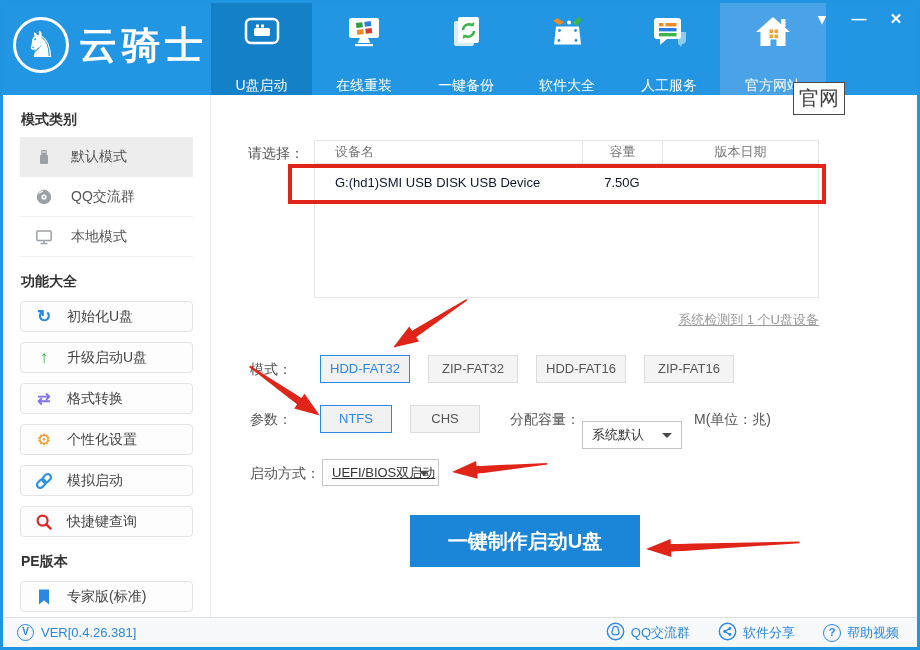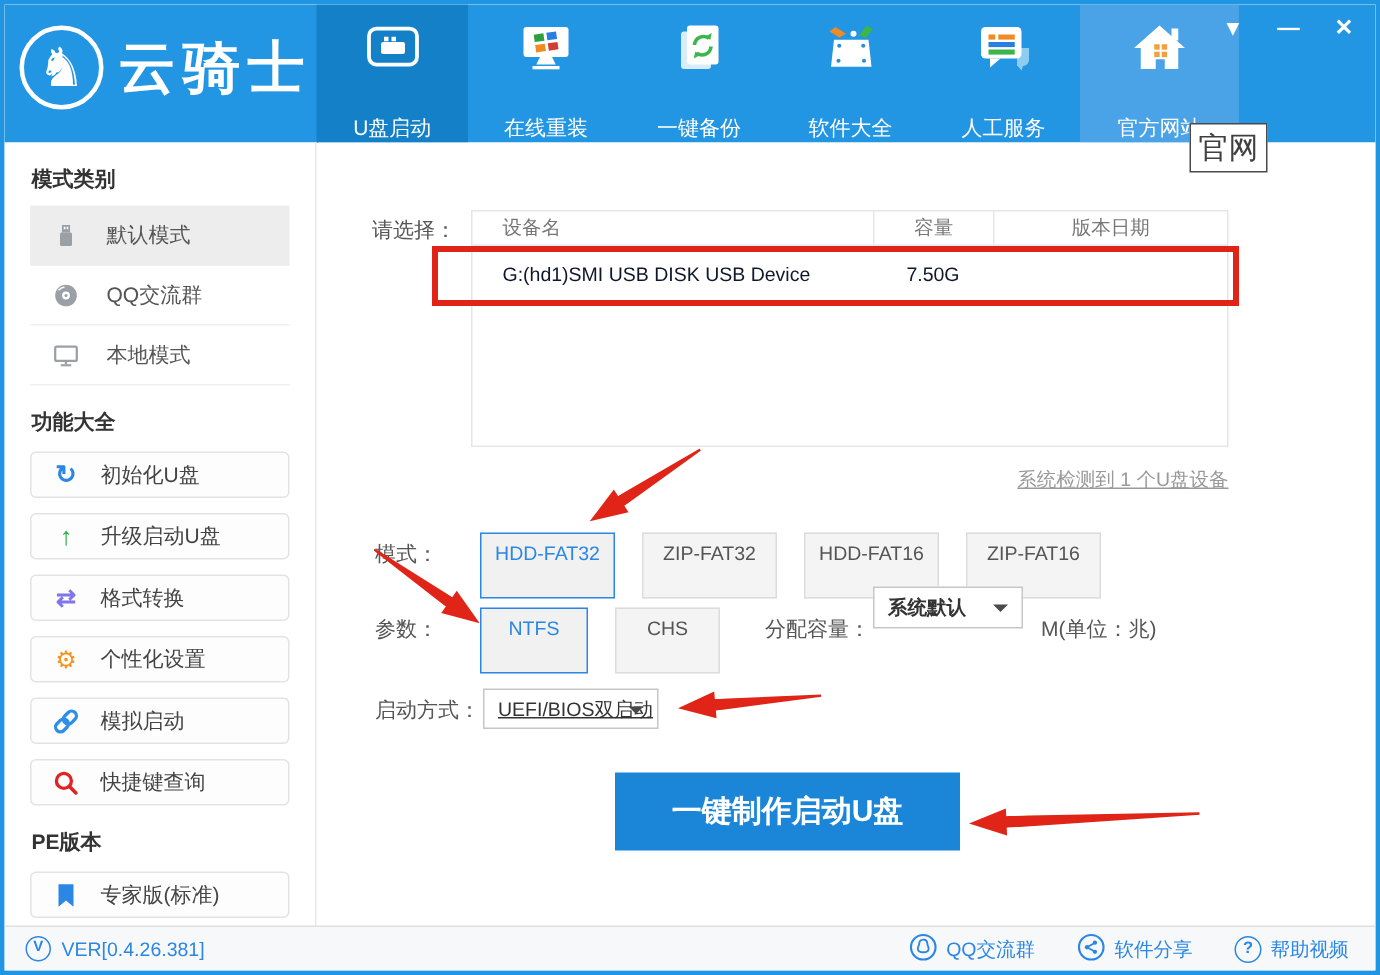--- a/index.html
+++ b/index.html
@@ -59,21 +59,21 @@
   .dev-head { display:flex; height:23px; line-height:22px; color:#777; border-bottom:1px solid #e6e6e6; }
   .dev-head .c { border-left:1px solid #e6e6e6; text-align:center; }
   .dev-head .c1 { border-left:none; text-align:left; padding-left:20px; }
   .dev-row { display:flex; height:38px; line-height:38px; color:#0f172a; cursor:pointer; }
   .c1 { width:267px; padding-left:20px; }
   .c2 { width:80px; text-align:center; }
   .c3 { width:156px; text-align:center; }
   .detect { position:absolute; top:216px; left:102px; width:505px; text-align:right;
             font-size:13px; color:#999;text-decoration:underline; }
 
-  .opt-btn { position:absolute; height:44px; width:90px; background:#f4f4f4; border:1px solid #dcdcdc;
+  .opt-btn { position:absolute; height:28px; width:90px; background:#f4f4f4; border:1px solid #dcdcdc;
              color:#555; font-size:13px; text-align:center; line-height:26px; cursor:pointer; }
   .opt-btn.sel { border:1px solid #2b87e3; color:#2b87e3; background:#f1f1f1; }
 
   .dropdown { position:absolute; background:#fff; border:1px solid #c6c6c6; font-size:13px; color:#333;
               display:flex; align-items:center; padding-left:9px; cursor:pointer; }
   .dd-caret { position:absolute; right:9px; top:50%; margin-top:-2px; width:0; height:0;
               border-left:5px solid transparent; border-right:5px solid transparent;
               border-top:5px solid #4a4a4a; }
 
   .make-btn { position:absolute; left:198px; top:420px; width:230px; height:52px; background:#1b86d8;
@@ -323,21 +323,21 @@
     <div class="opt-btn sel" style="left:108px; top:260px;">HDD-FAT32</div>
     <div class="opt-btn" style="left:216px; top:260px;">ZIP-FAT32</div>
     <div class="opt-btn" style="left:324px; top:260px;">HDD-FAT16</div>
     <div class="opt-btn" style="left:432px; top:260px;">ZIP-FAT16</div>
 
     <div class="field-label" style="left:38px; top:316px;">参数：</div>
     <div class="opt-btn sel" style="left:108px; top:310px; width:72px;">NTFS</div>
     <div class="opt-btn" style="left:198px; top:310px; width:70px;">CHS</div>
 
     <div class="field-label" style="left:298px; top:316px;">分配容量：</div>
-    <div class="dropdown" style="left:370px; top:296px; width:100px; height:28px;font-weight:bold;">
+    <div class="dropdown" style="left:370px; top:326px; width:100px; height:28px;">
       <span>系统默认</span>
       <span class="dd-caret"></span>
     </div>
     <div class="field-label" style="left:482px; top:316px;">M(单位：兆)</div>
 
     <div class="field-label" style="left:38px; top:370px;">启动方式：</div>
     <div class="dropdown" style="left:110px; top:364px; width:117px; height:27px;text-decoration:underline;">
       <span>UEFI/BIOS双启动</span>
       <span class="dd-caret"></span>
     </div>

